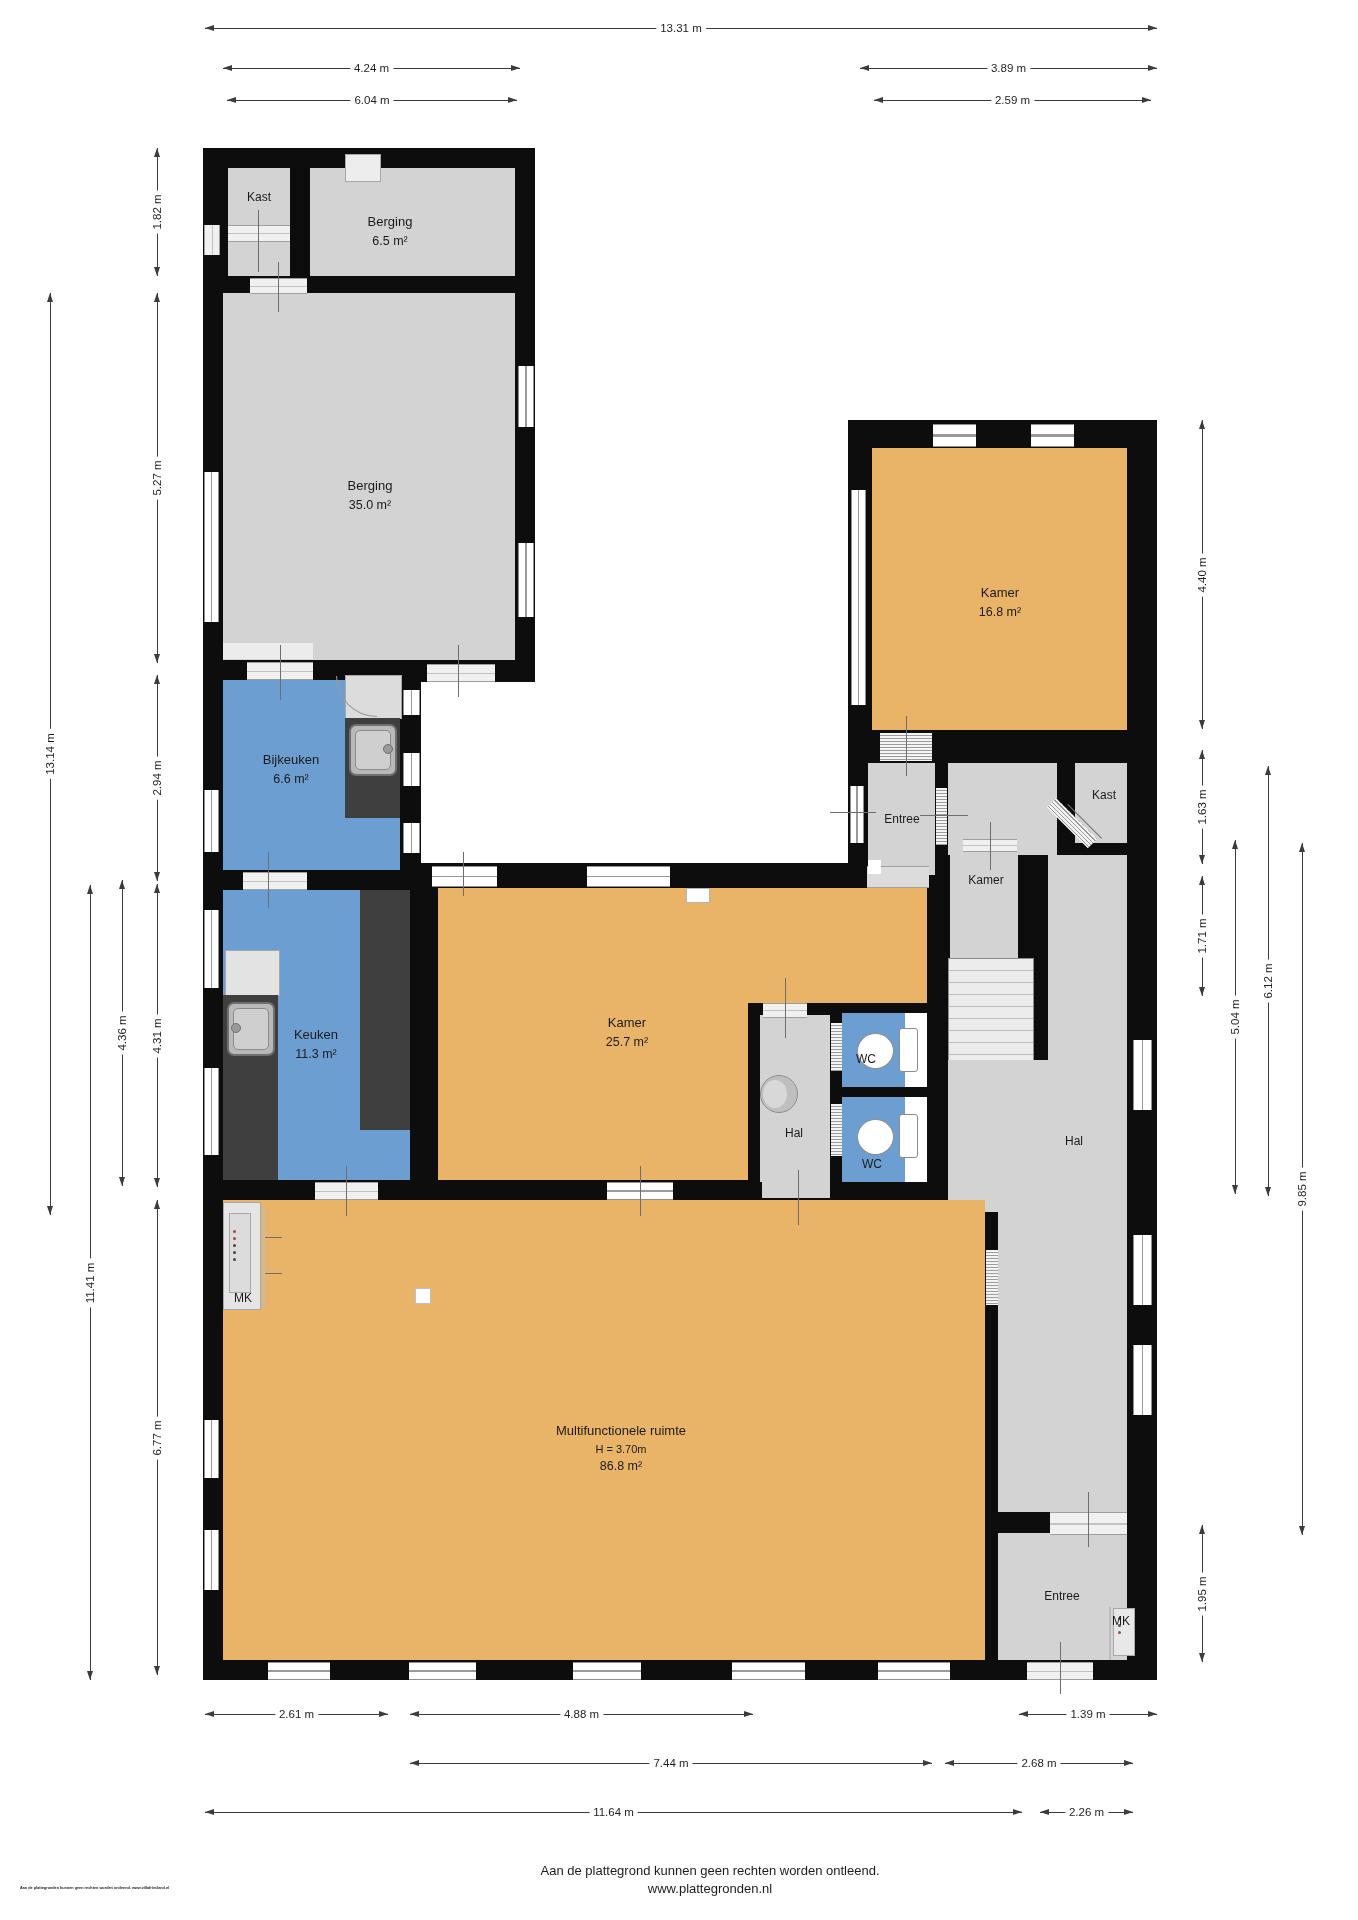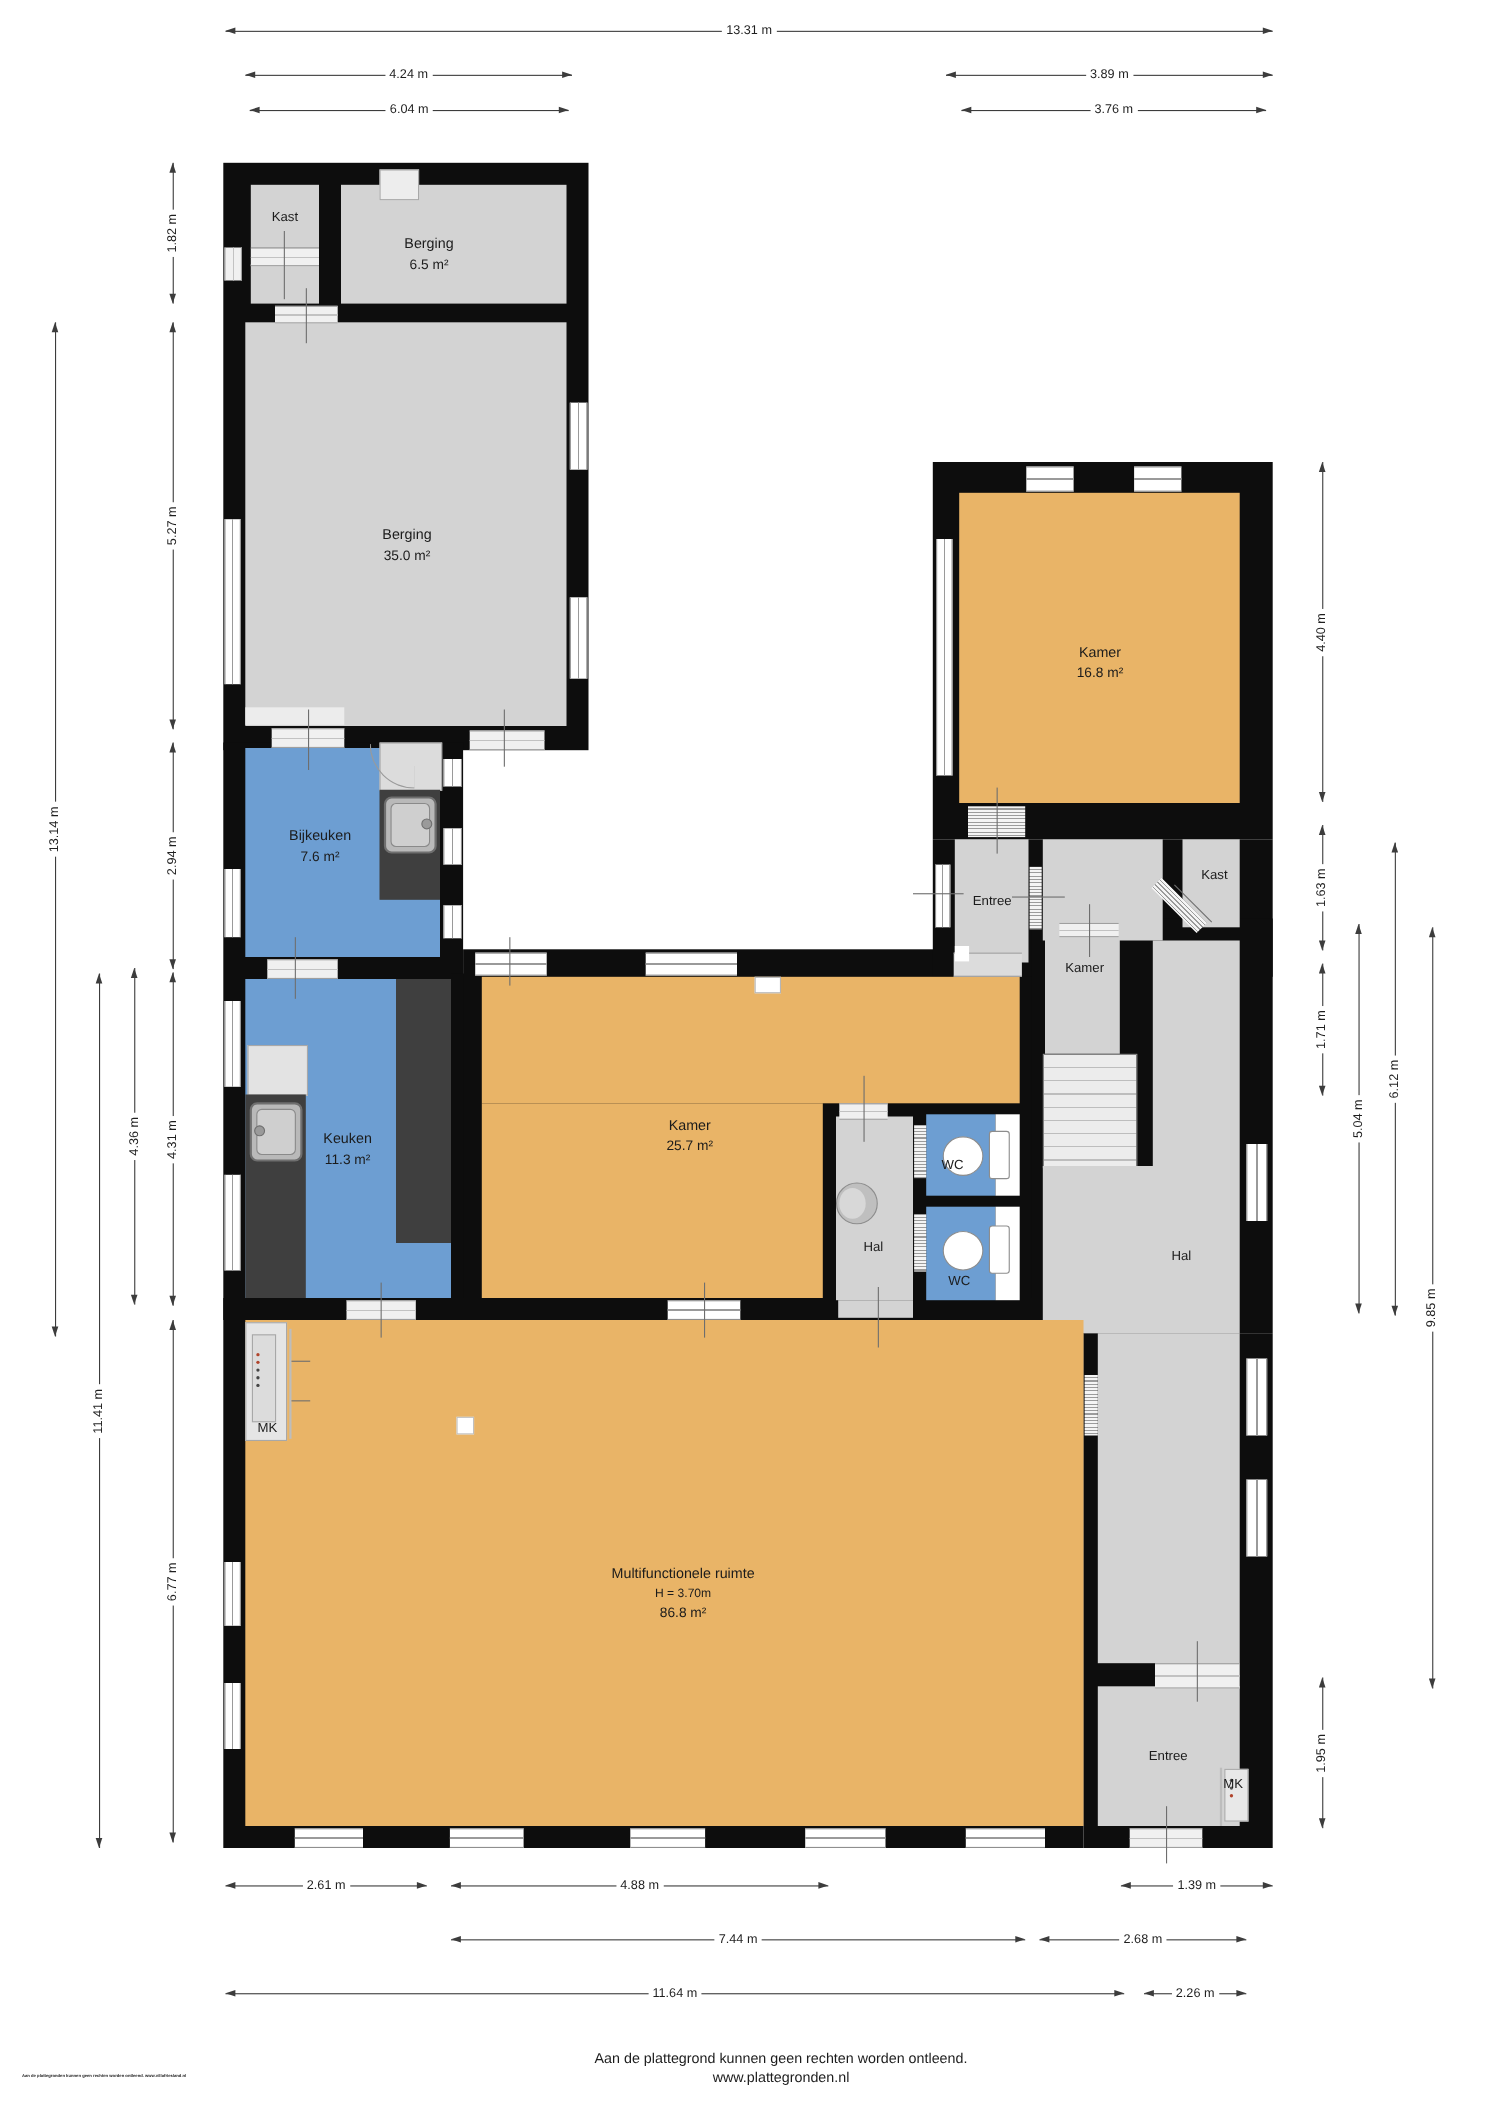--- a/index.html
+++ b/index.html
@@ -203,21 +203,21 @@
   <div class="tick" style="left:1088px;top:1492px;width:1px;height:55px;"></div>
   <div class="tick" style="left:1060px;top:1642px;width:1px;height:52px;"></div>
   <div class="tick" style="left:830px;top:812px;width:46px;height:1px;"></div>
   <div class="tick" style="left:920px;top:815px;width:48px;height:1px;"></div>
   <div class="tick" style="left:463px;top:852px;width:1px;height:44px;"></div>
 
   <div class="rlabel small" style="left:259px;top:197px;"><span>Kast</span></div>
   <div class="rlabel" style="left:390px;top:231px;"><span>Berging</span><span class="sub">6.5 m²</span></div>
   <div class="rlabel" style="left:370px;top:495px;"><span>Berging</span><span class="sub">35.0 m²</span></div>
   <div class="rlabel" style="left:1000px;top:602px;"><span>Kamer</span><span class="sub">16.8 m²</span></div>
-  <div class="rlabel" style="left:291px;top:769px;"><span>Bijkeuken</span><span class="sub">7.6 m²</span></div>
+  <div class="rlabel" style="left:291px;top:769px;"><span>Bijkeuken</span><span class="sub">6.6 m²</span></div>
   <div class="rlabel small" style="left:902px;top:819px;"><span>Entree</span></div>
   <div class="rlabel small" style="left:1104px;top:795px;"><span>Kast</span></div>
   <div class="rlabel small" style="left:986px;top:880px;"><span>Kamer</span></div>
   <div class="rlabel" style="left:316px;top:1044px;"><span>Keuken</span><span class="sub">11.3 m²</span></div>
   <div class="rlabel" style="left:627px;top:1032px;"><span>Kamer</span><span class="sub">25.7 m²</span></div>
   <div class="rlabel small" style="left:866px;top:1059px;"><span>WC</span></div>
   <div class="rlabel small" style="left:872px;top:1164px;"><span>WC</span></div>
   <div class="rlabel small" style="left:794px;top:1133px;"><span>Hal</span></div>
   <div class="rlabel small" style="left:1074px;top:1141px;"><span>Hal</span></div>
   <div class="rlabel small" style="left:243px;top:1298px;"><span>MK</span></div>
@@ -246,21 +246,21 @@
   <div class="dim h" style="left:227px;top:100px;width:290px;height:0;">
     <div class="ln" style="left:0;right:0;top:0;height:1px;"></div>
       <i class="al"></i>
       <i class="ar"></i>
     <span class="lab">6.04 m</span>
   </div>
   <div class="dim h" style="left:874px;top:100px;width:277px;height:0;">
     <div class="ln" style="left:0;right:0;top:0;height:1px;"></div>
       <i class="al"></i>
       <i class="ar"></i>
-    <span class="lab">3.76 m</span>
+    <span class="lab">2.59 m</span>
   </div>
 
   <div class="dim v" style="left:50px;top:293px;width:0;height:922px;">
     <div class="ln" style="top:0;bottom:0;left:0;width:1px;"></div>
       <i class="au"></i>
       <i class="ad"></i>
     <span class="lab">13.14 m</span>
   </div>
   <div class="dim v" style="left:90px;top:885px;width:0;height:795px;">
     <div class="ln" style="top:0;bottom:0;left:0;width:1px;"></div>

